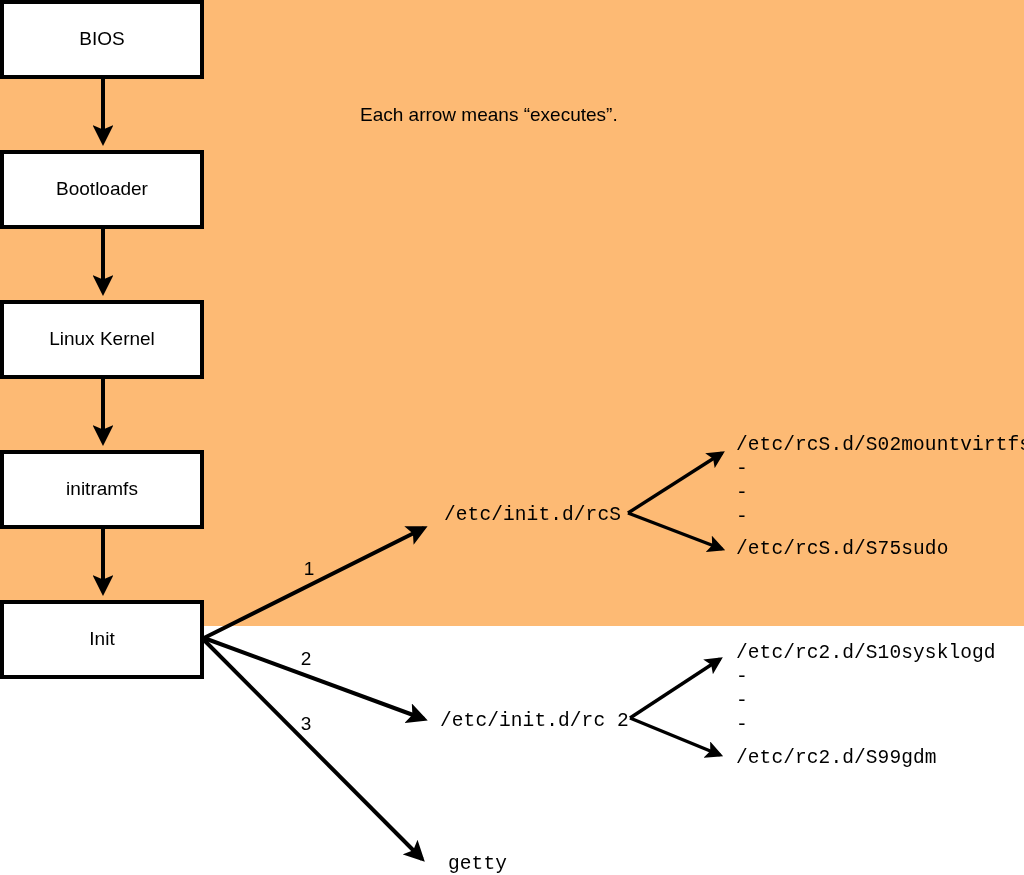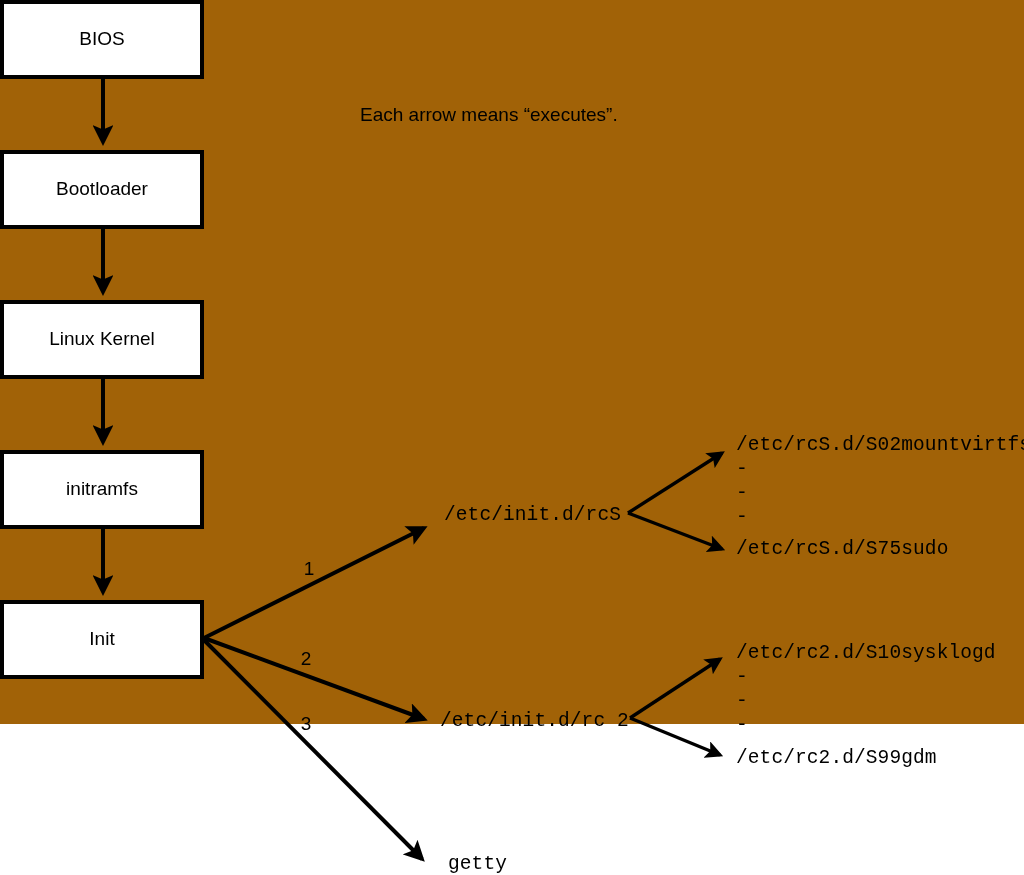--- a/index.html
+++ b/index.html
@@ -9,22 +9,22 @@
   }
   body {
     width: 1024px;
     height: 875px;
     overflow: hidden;
     font-family: "Liberation Sans", sans-serif;
   }
   #diagram-root {
     position: relative;
     width: 1024px;
-    height: 724px;
-    background: #a16207;
+    height: 626px;
+    background: #fdba74;
   }
   svg.diagram-canvas {
     position: absolute;
     top: 0;
     left: 0;
     width: 1024px;
     height: 875px;
     display: block;
   }
   .node-box-rect {

